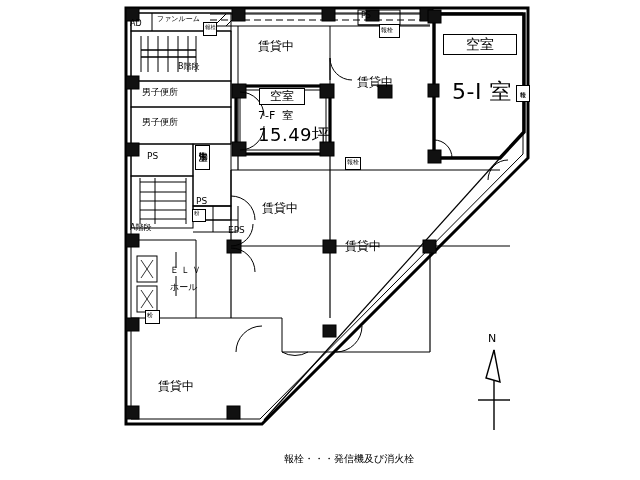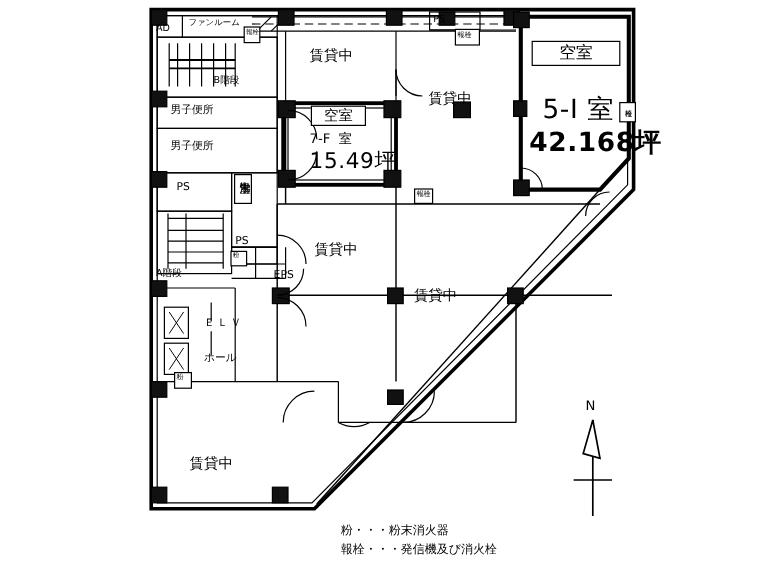--- a/index.html
+++ b/index.html
@@ -211,21 +211,21 @@
   <div class="lbl tiny jp" style="left:157px;top:16px;">ファンルーム</div>
   <div class="lbl sm jp" style="left:178px;top:63px;">B階段</div>
   <div class="lbl md jp" style="left:142px;top:88px;">男子便所</div>
   <div class="lbl md jp" style="left:142px;top:118px;">男子便所</div>
   <div class="lbl md jp" style="left:147px;top:152px;">PS</div>
   <div class="lbl vtext jp" style="left:198px;top:145px;">湯沸室</div>
   <div class="lbl md jp" style="left:196px;top:197px;">PS</div>
   <div class="lbl md jp" style="left:213px;top:226px;margin-left:15px;">EPS</div>
   <div class="lbl sm jp" style="left:130px;top:224px;">A階段</div>
   <div class="lbl md jp" style="left:170px;top:266px;letter-spacing:2px;">ＥＬＶ</div>
-  <div class="lbl md jp" style="left:170px;top:283px;margin-top:12px;">ホール</div>
+  <div class="lbl md jp" style="left:170px;top:283px;">ホール</div>
 
   <div class="lbl sm jp" style="left:361px;top:12px;">PS</div>
 
   <div class="lbl" style="left:205px;top:25px;font-size:5.5px;">報栓</div>
   <div class="lbl" style="left:381px;top:27px;font-size:6px;">報栓</div>
   <div class="lbl vtext" style="left:198px;top:147px;font-size:6px;">報栓</div>
   <div class="lbl" style="left:194px;top:211px;font-size:5.5px;">粉</div>
   <div class="lbl" style="left:147px;top:312px;font-size:6px;">粉</div>
   <div class="lbl vtext" style="left:519px;top:87px;font-size:6px;">報栓</div>
   <div class="lbl" style="left:347px;top:159px;font-size:6px;">報栓</div>
@@ -235,20 +235,18 @@
   <div class="lbl rm jp" style="left:262px;top:202px;">賃貸中</div>
   <div class="lbl rm jp" style="left:345px;top:240px;">賃貸中</div>
   <div class="lbl rm jp" style="left:158px;top:380px;">賃貸中</div>
 
   <div class="lbl jp" style="left:259px;top:88px;border:1.4px solid #000;background:#fff;padding:1px 10px;font-size:12px;">空室</div>
   <div class="lbl jp" style="left:258px;top:110px;font-size:11px;">7-F  室</div>
   <div class="lbl jp big" style="left:258px;top:126px;">15.49坪</div>
 
   <div class="lbl jp" style="left:443px;top:34px;border:1.5px solid #000;background:#fff;padding:2px 22px;font-size:14px;">空室</div>
   <div class="lbl jp huge" style="left:452px;top:80px;">5-I 室</div>
-  <div class="lbl jp huge" style="left:441px;top:108px;font-weight:bold;">42.168坪</div>
 
   <div class="northN" style="left:488px;top:332px;">N</div>
 
-  <div class="legend jp" style="left:284px;top:436px;">粉・・・粉末消火器</div>
   <div class="legend jp" style="left:284px;top:452px;">報栓・・・発信機及び消火栓</div>
 
 </div>
 
 </body></html>

